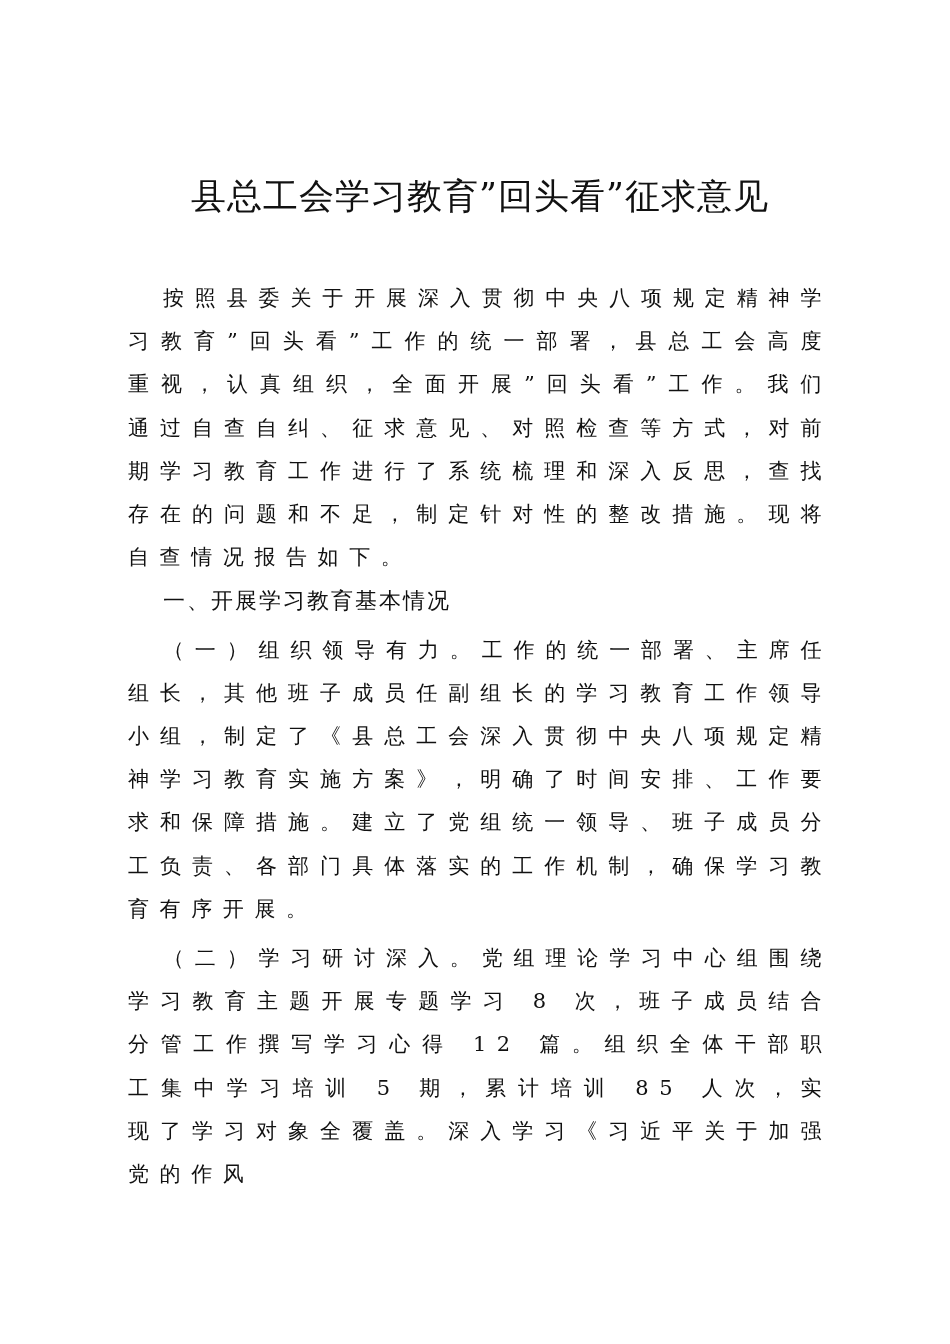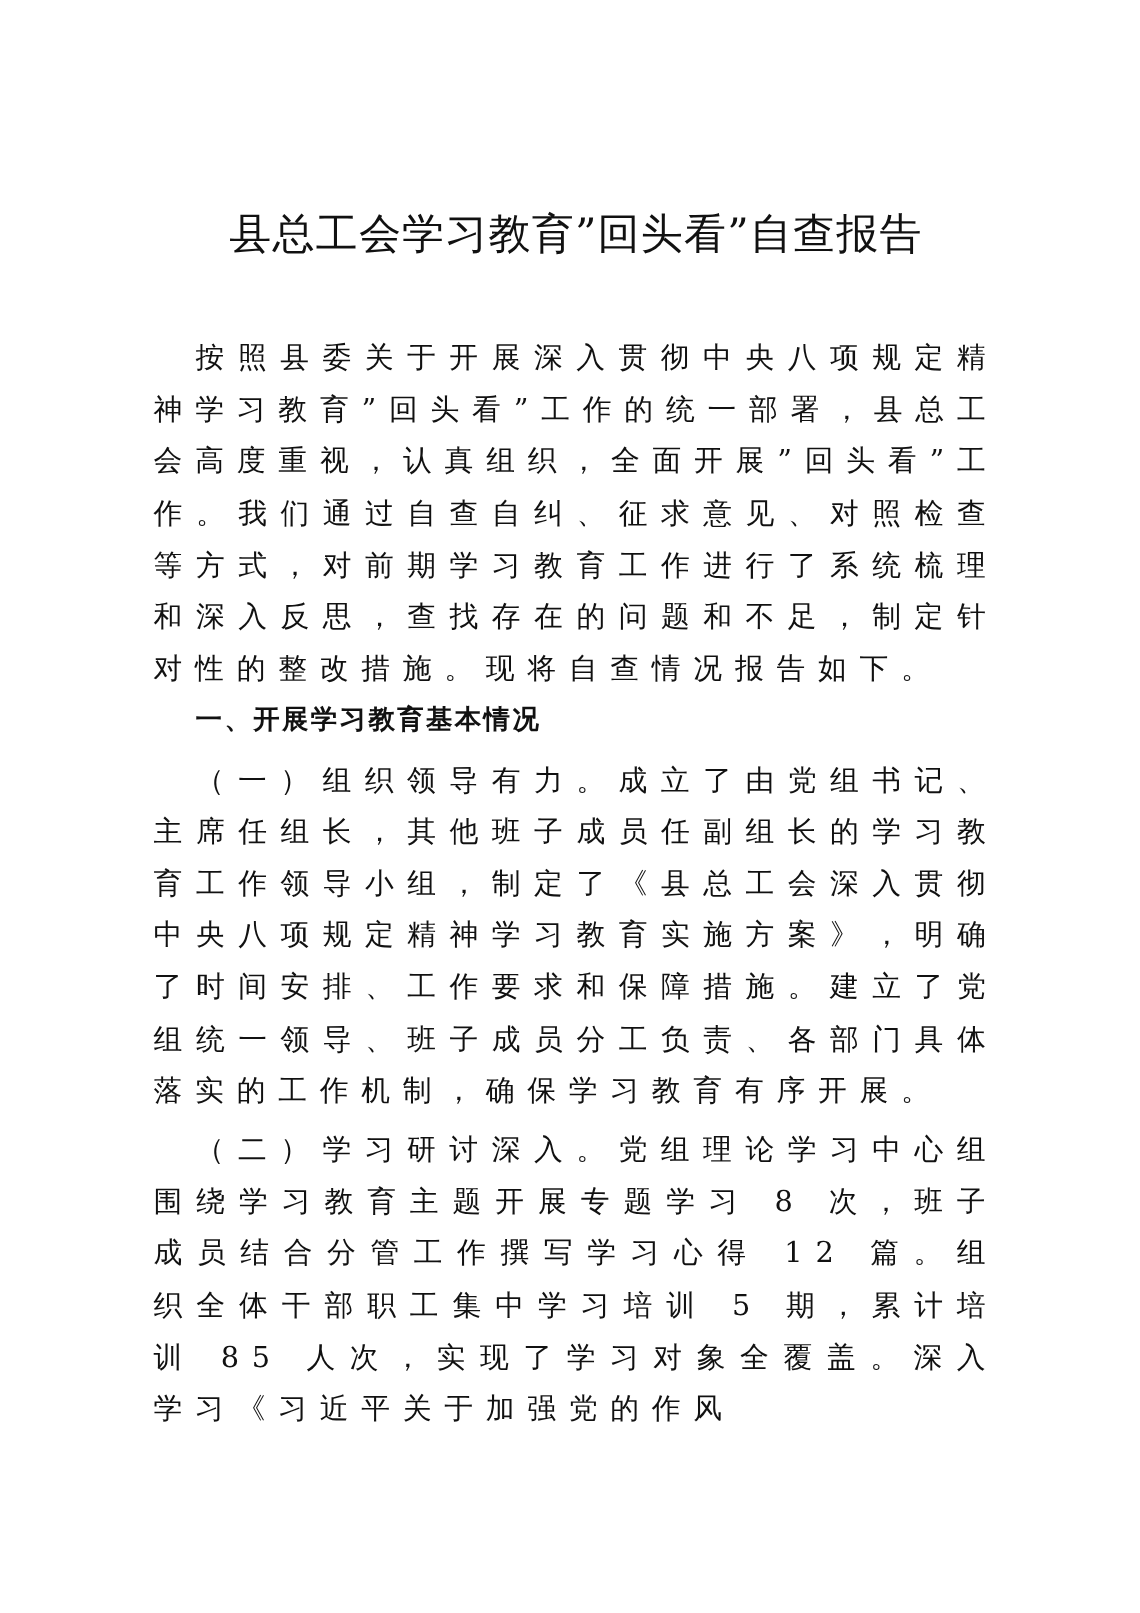--- a/index.html
+++ b/index.html
@@ -2,32 +2,32 @@
 <html><head>
 <meta charset="utf-8">
 <style>
   html, body { margin: 0; padding: 0; background: #ffffff; }
   body { width: 950px; height: 1344px; position: relative; overflow: hidden;
          font-family: "DejaVu Serif", "Liberation Serif", serif; color: #111; }
   .page { position: absolute; left: 128px; top: 0; width: 704px; }
   .title { position: absolute; left: 0; width: 704px; top: 172px; text-align: center;
            font-size: 35px; line-height: 48px; letter-spacing: 1px; white-space: nowrap; }
   .body { position: absolute; left: 0; top: 277px; width: 704px; }
-  .p { margin: 0; font-size: 24px; line-height: 43.2px; text-align: justify;
+  .p { margin: 0; font-size: 21px; line-height: 43.2px; text-align: justify;
        text-indent: 35px; letter-spacing: 10.6px; word-break: break-all; }
-  .h { margin: 0; font-size: 22px; line-height: 43.2px; font-weight: bold;
+  .h { margin: 0; font-size: 22px; line-height: 43.2px; font-weight: normal;
        font-family: "DejaVu Sans", "Liberation Sans", sans-serif; text-indent: 35px; letter-spacing: 2px; }
   .gap { height: 6px; }
 </style>
 </head>
 <body>
 
 <div class="page">
-  <div class="title">县总工会学习教育”回头看”自查报告</div>
+  <div class="title">县总工会学习教育”回头看”征求意见</div>
   <div class="body">
     <p class="p">按照县委关于开展深入贯彻中央八项规定精神学习教育”回头看”工作的统一部署，县总工会高度重视，认真组织，全面开展”回头看”工作。我们通过自查自纠、征求意见、对照检查等方式，对前期学习教育工作进行了系统梳理和深入反思，查找存在的问题和不足，制定针对性的整改措施。现将自查情况报告如下。</p>
     <p class="h">一、开展学习教育基本情况</p>
     <div class="gap"></div>
-    <p class="p">（一）组织领导有力。成立了由党组书记、主席任组长，其他班子成员任副组长的学习教育工作领导小组，制定了《县总工会深入贯彻中央八项规定精神学习教育实施方案》，明确了时间安排、工作要求和保障措施。建立了党组统一领导、班子成员分工负责、各部门具体落实的工作机制，确保学习教育有序开展。</p>
+    <p class="p">（一）组织领导有力。工作的统一部署、主席任组长，其他班子成员任副组长的学习教育工作领导小组，制定了《县总工会深入贯彻中央八项规定精神学习教育实施方案》，明确了时间安排、工作要求和保障措施。建立了党组统一领导、班子成员分工负责、各部门具体落实的工作机制，确保学习教育有序开展。</p>
     <div class="gap"></div>
     <p class="p">（二）学习研讨深入。党组理论学习中心组围绕学习教育主题开展专题学习 8 次，班子成员结合分管工作撰写学习心得 12 篇。组织全体干部职工集中学习培训 5 期，累计培训 85 人次，实现了学习对象全覆盖。深入学习《习近平关于加强党的作风</p>
   </div>
 </div>
 
 </body></html>

